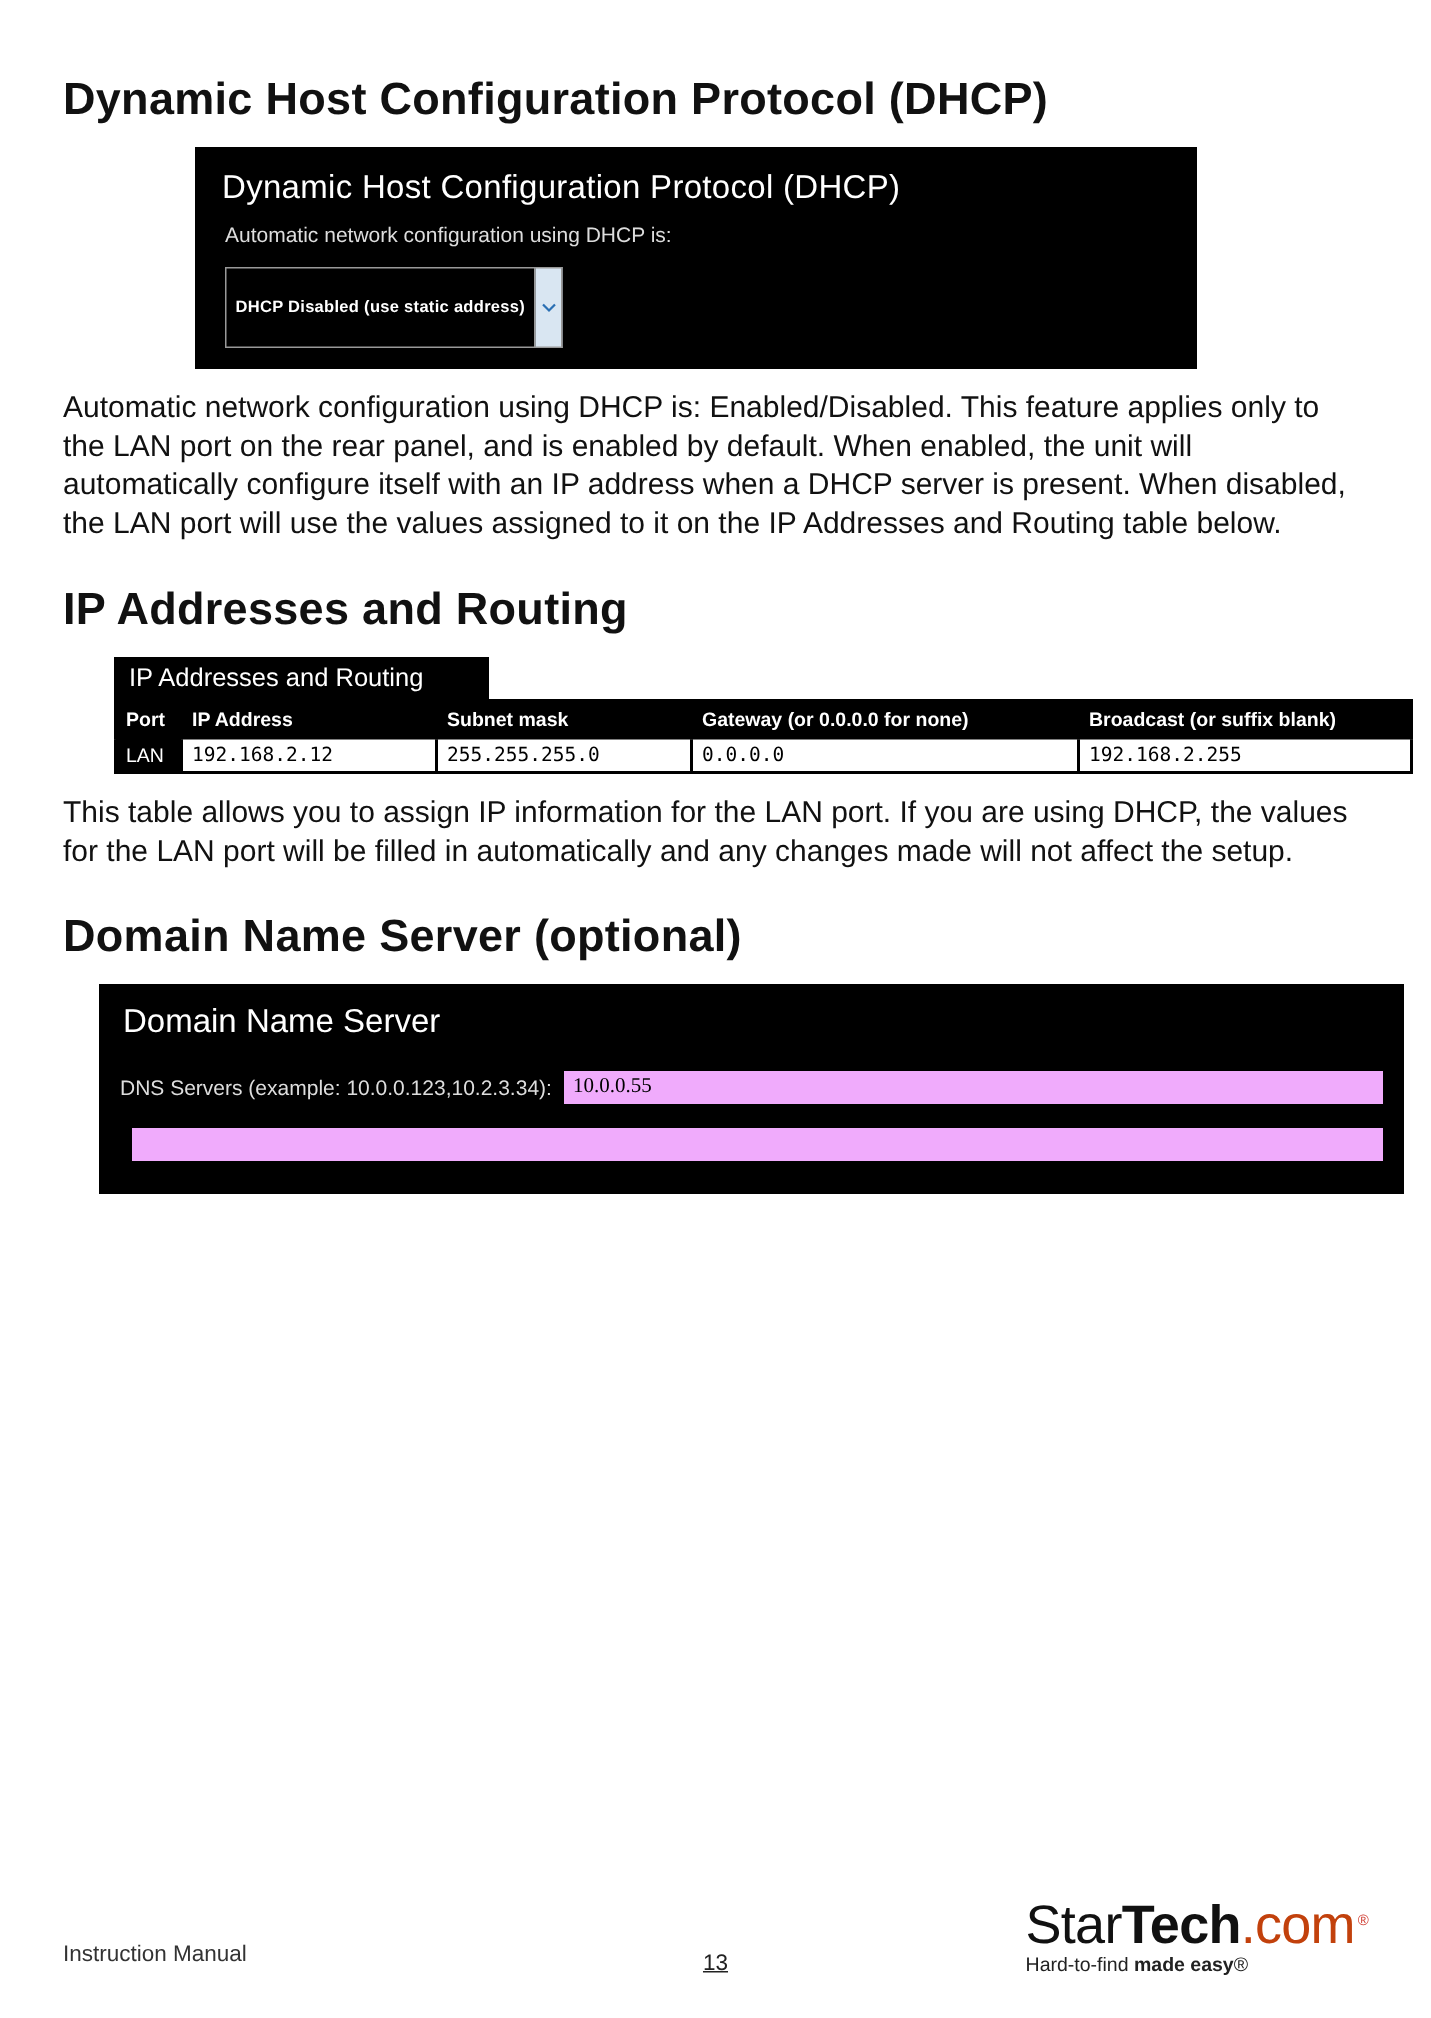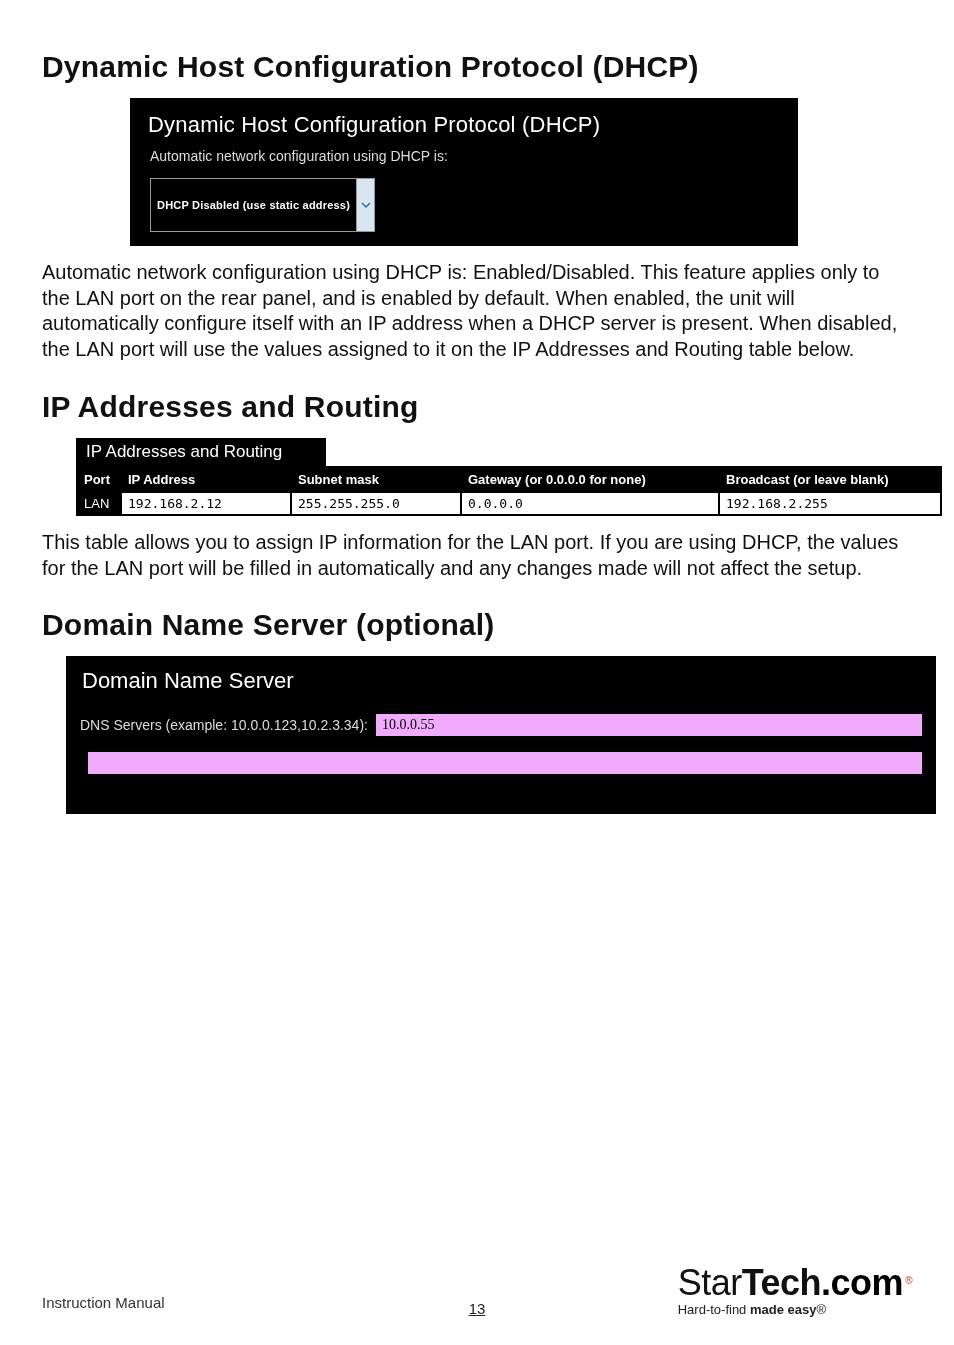--- a/index.html
+++ b/index.html
@@ -31,35 +31,35 @@
   .shot-ip th { background:#000; color:#fff; font-weight:700; padding: 4px 6px; }
   .shot-ip td { background:#fff; color:#000; padding: 3px 6px; font-family: "DejaVu Sans Mono", Menlo, Consolas, monospace; }
   .shot-ip td.port { background:#000; color:#fff; font-weight:400; font-family: inherit; }
   col.c-port { width: 44px; }
   col.c-ip { width: 170px; }
   col.c-mask { width: 170px; }
   col.c-gw { width: 258px; }
   col.c-bc { width: auto; }
 
   
-  .shot-dns { margin: 14px 0 8px 24px; width: 870px; background:#000; padding: 10px 14px 36px 14px; }
+  .shot-dns { margin: 14px 0 8px 24px; width: 870px; background:#000; padding: 10px 14px 18px 14px; }
   .shot-dns .title { color:#fff; font-size: 22px; padding: 2px 2px 14px 2px; }
   .shot-dns .row { display:flex; align-items:center; margin: 6px 0 16px 0; }
   .shot-dns .lbl { color:#ddd; font-size: 14px; white-space: nowrap; }
   .shot-dns .inp { background:#f0abfc; color:#000; font-family: Liberation Serif, serif; font-size: 14px; padding: 2px 6px; margin-left: 8px; height: 22px; border: none; flex: 1 1 auto; }
 
   
   .footer { position:absolute; left:0; right:0; bottom: 28px; height: 80px; }
   .footer .im { position:absolute; left:42px; bottom: 6px; font-size: 15px; color:#333; }
   .footer .pg { position:absolute; left:50%; transform:translateX(-50%); bottom: 0; font-size: 15px; color:#222;text-decoration:underline; }
   .footer .logo { position:absolute; right:42px; bottom: 0; text-align:left; }
   .footer .logo .brand { font-family: "Segoe UI", Arial, sans-serif; font-size: 36px; font-weight:400; letter-spacing: -0.5px; display:flex; align-items:flex-end; justify-content:flex-end; }
   .footer .logo .brand .st { font-weight:400; }
   .footer .logo .brand .t { font-weight:700; }
-  .footer .logo .brand .com { color:#000000; font-weight:700; }
+  .footer .logo .brand .com { color:#c2410c; font-weight:400; }
   .footer .logo .brand .reg { color:#cf3a2f; font-size:10px; margin-left:2px; position:relative; top:-18px; }
   .footer .logo .tag { font-size:13px; color:#222; margin-top:-2px; }
   .footer .logo .tag .bold { font-weight:700; }
 </style>
 </head>
 <body>
 
 <div class="page">
 
   <h1 class="section first">Dynamic Host Configuration Protocol (DHCP)</h1>
@@ -90,21 +90,21 @@
           <col class="c-mask">
           <col class="c-gw">
           <col class="c-bc">
       </colgroup>
       <thead>
         <tr>
           <th>Port</th>
           <th>IP Address</th>
           <th>Subnet mask</th>
           <th>Gateway (or 0.0.0.0 for none)</th>
-          <th>Broadcast (or leave blank)</th>
+          <th>Broadcast (or suffix blank)</th>
         </tr>
       </thead>
       <tbody>
         <tr>
           <td class="port">LAN</td>
           <td>192.168.2.12</td>
           <td>255.255.255.0</td>
           <td>0.0.0.0</td>
           <td>192.168.2.255</td>
         </tr>

